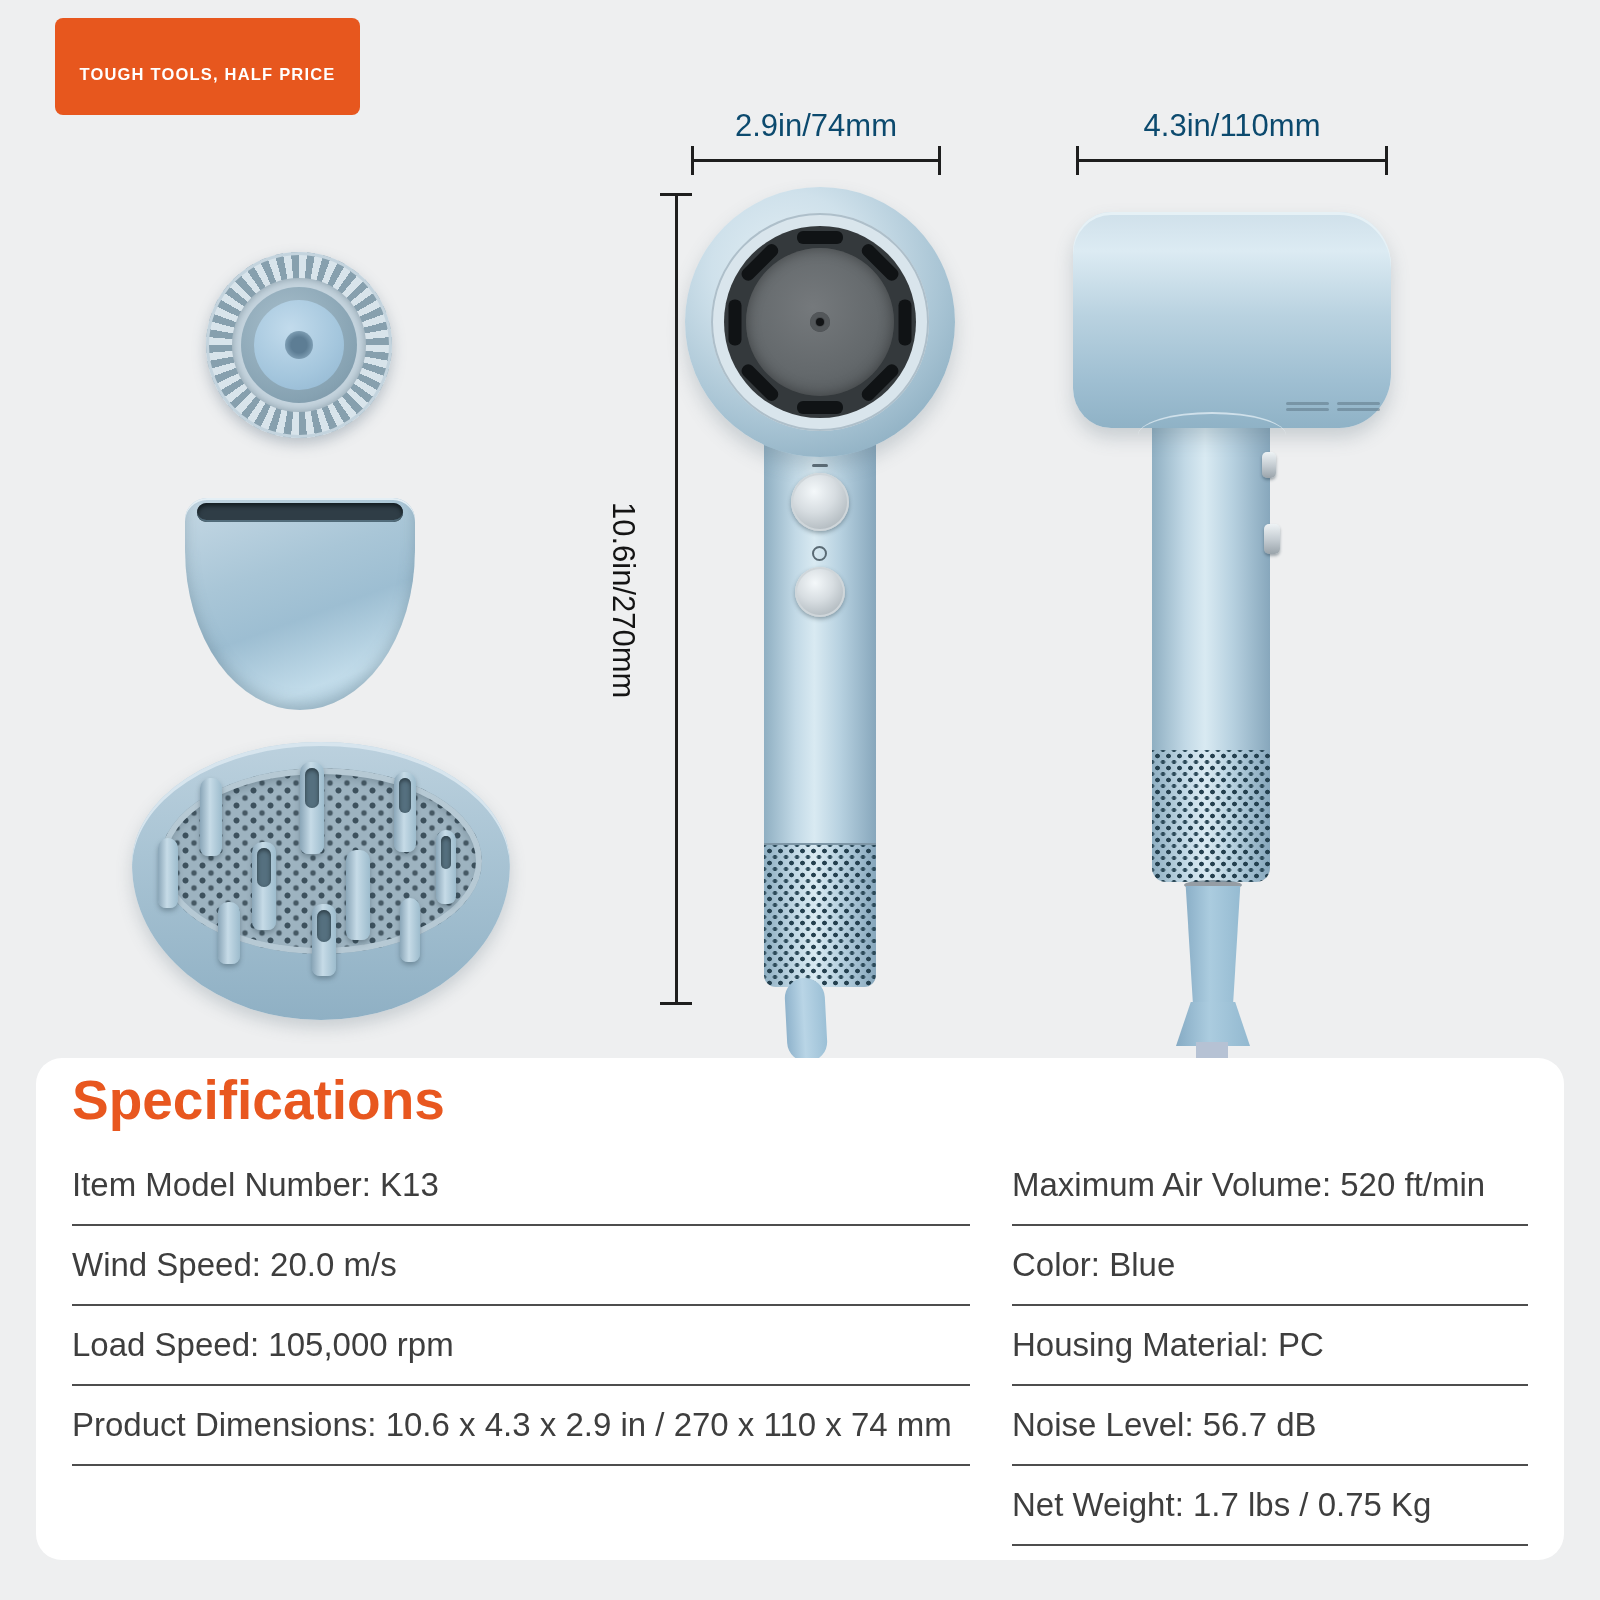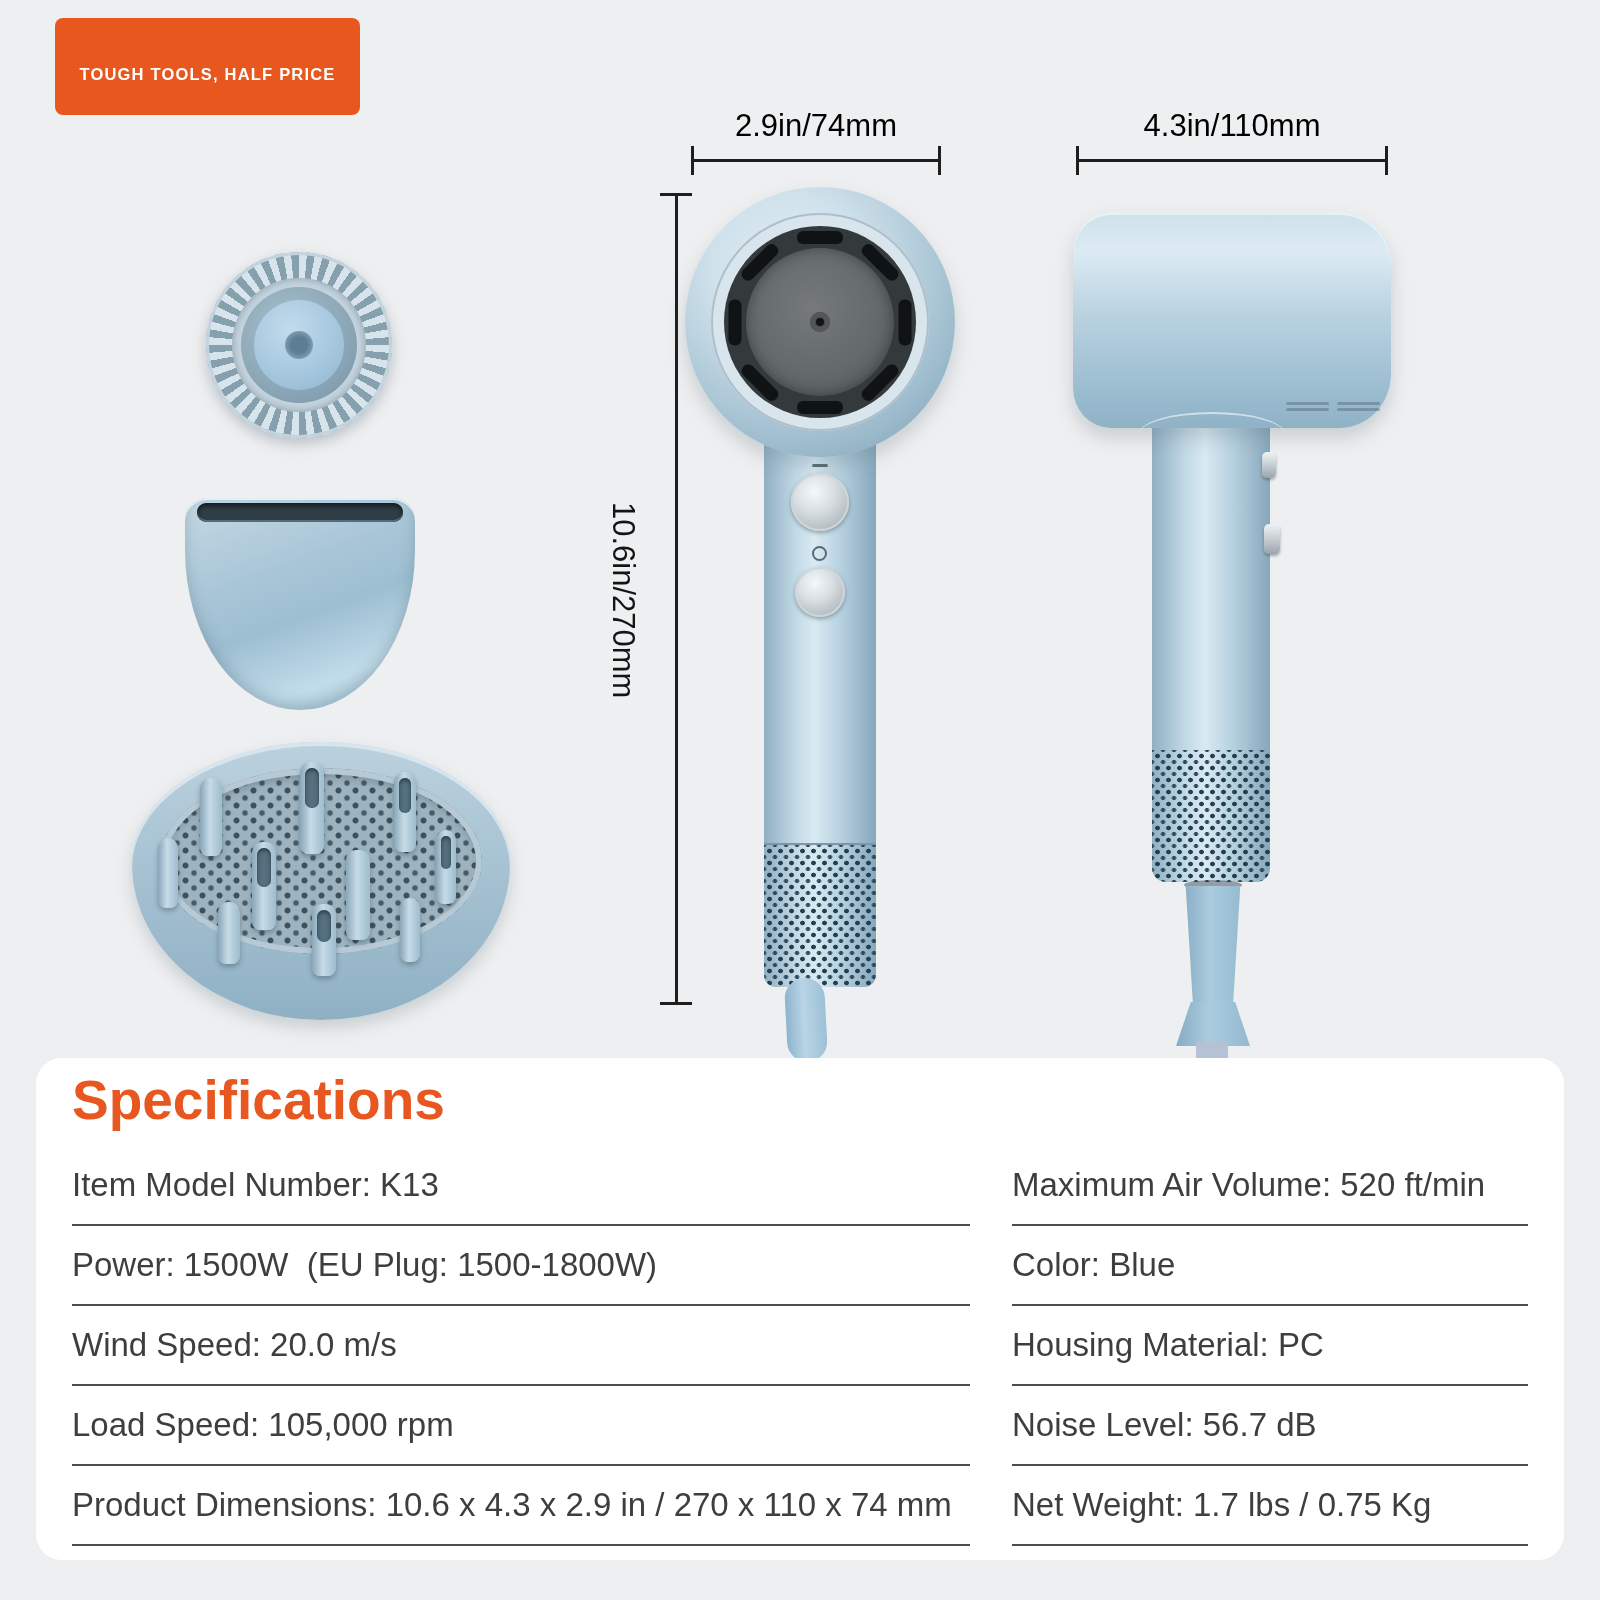--- a/index.html
+++ b/index.html
@@ -7,21 +7,21 @@
   .stage{position:relative;width:1600px;height:1600px;background:#eeeff0;overflow:hidden;}
 
   
   .logo{position:absolute;left:55px;top:18px;width:305px;height:97px;background:#E7571E;border-radius:8px;
         display:flex;flex-direction:column;align-items:center;justify-content:center;color:#fff;}
   .logo .brand{font-size:57px;font-weight:bold;letter-spacing:3px;line-height:1;display:flex;align-items:flex-start;}
   .logo .reg{font-size:17px;margin-top:2px;margin-left:2px;}
   .logo .tag{font-size:16.5px;font-weight:bold;letter-spacing:1.2px;margin-top:16px;}
 
   
-  .dim-label{position:absolute;font-size:31px;color:#000000;text-align:center;font-weight:500;}
+  .dim-label{position:absolute;font-size:31px;color:#0c4a6e;text-align:center;font-weight:500;}
   .dim-hline{position:absolute;height:3px;background:#1e1e1e;}
   .dim-vtick{position:absolute;width:3px;height:29px;background:#1e1e1e;}
   .dim-vline{position:absolute;width:3px;background:#1e1e1e;}
   .dim-hcap{position:absolute;height:3px;width:32px;background:#1e1e1e;}
   .dim-vert-label{position:absolute;writing-mode:vertical-rl;font-size:31px;color:#141414;
         display:flex;align-items:center;justify-content:center;font-weight:500;}
 
   
   .metal-v{background:linear-gradient(180deg,#cfe0ea 0%,#dcebf3 18%,#b9d2e0 48%,#9fbfd2 78%,#8fb2c6 100%);}
   .metal-h{background:linear-gradient(90deg,#8fafc2 0%,#c2d9e6 28%,#d9eaf2 45%,#b7d1e0 68%,#87a7bc 100%);}
@@ -239,21 +239,20 @@
     <div class="sv-shadow"></div>
     <div class="sv-conn"></div>
     <div class="sv-flare"></div>
     <div class="sv-cord"></div>
   </div>
 
   <div class="panel">
     <div class="title">Specifications</div>
     <div class="col col-left">
       <div class="spec-row">Item Model Number: K13</div>
-      <div class="spec-row">Power: 1500W  (EU Plug: 1500-1800W)</div>
       <div class="spec-row">Wind Speed: 20.0 m/s</div>
       <div class="spec-row">Load Speed: 105,000 rpm</div>
       <div class="spec-row">Product Dimensions: 10.6 x 4.3 x 2.9 in / 270 x 110 x 74 mm</div>
     </div>
     <div class="col col-right">
       <div class="spec-row">Maximum Air Volume: 520 ft/min</div>
       <div class="spec-row">Color: Blue</div>
       <div class="spec-row">Housing Material: PC</div>
       <div class="spec-row">Noise Level: 56.7 dB</div>
       <div class="spec-row">Net Weight: 1.7 lbs / 0.75 Kg</div>

